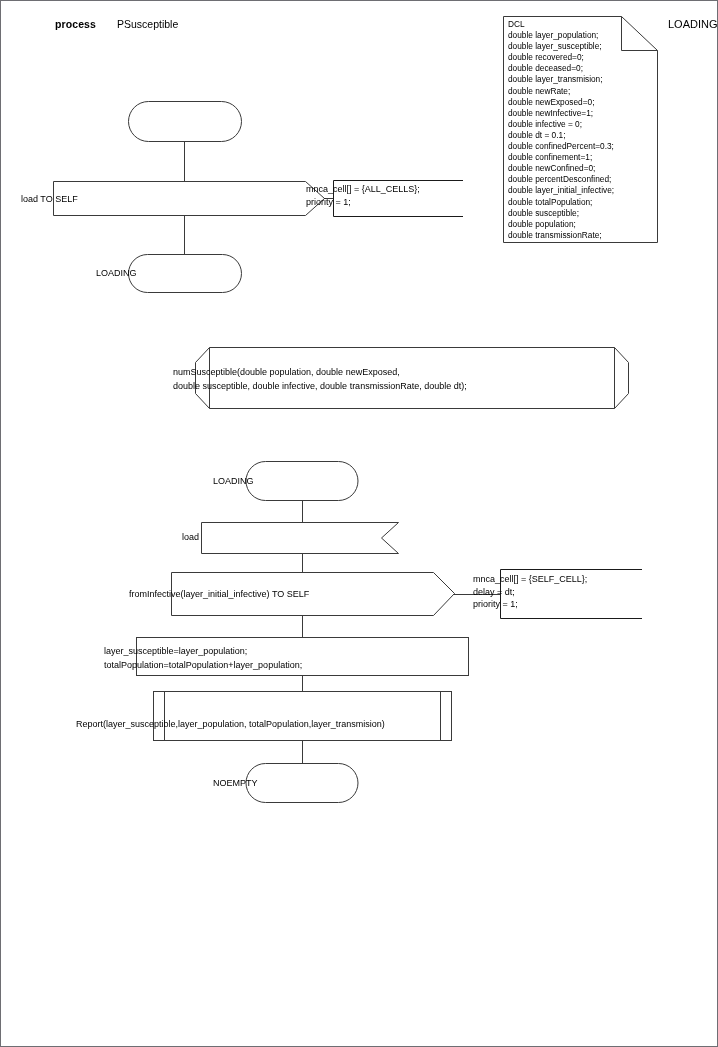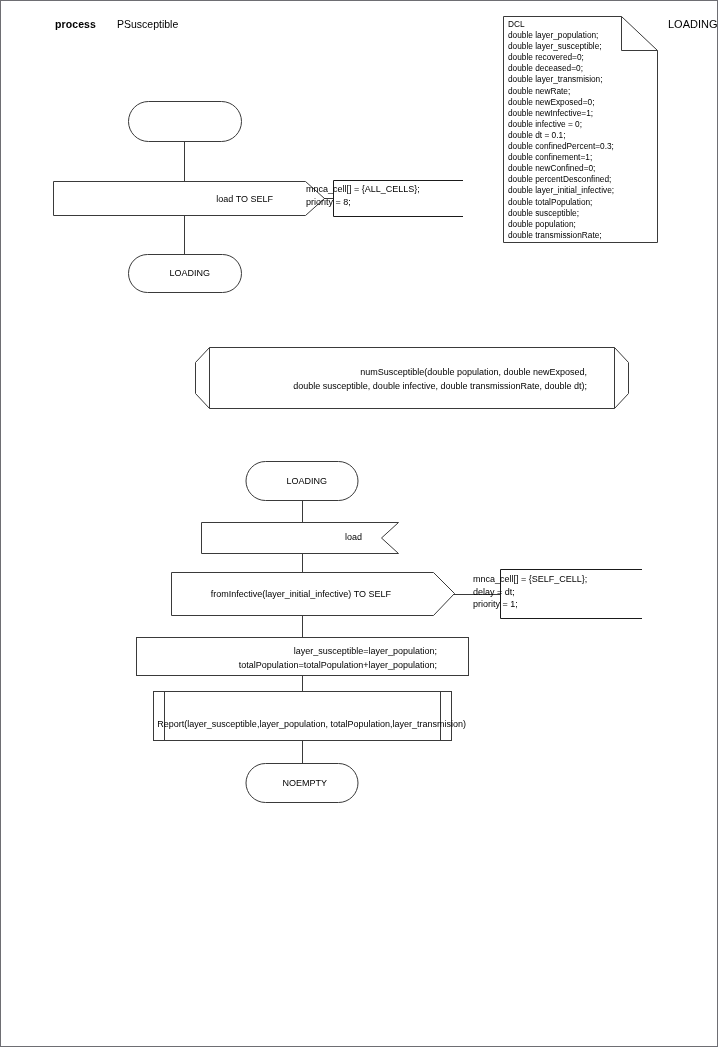--- a/index.html
+++ b/index.html
@@ -57,21 +57,21 @@
   }
 
   
   .shape { position: absolute; }
   .shape svg { display: block; }
 
   .lbl {
     position: absolute;
     font-size: 9px;
     color: #000;
-    text-align: right;
+    text-align: left;
     line-height: 12px;
     white-space: pre;
   }
   .lbl-left {
     text-align: left;
   }
 
   
   .conn {
     position: absolute;
@@ -130,21 +130,21 @@
   </div>
   <div class="lbl" style="left:20px; top:192px; width:252px;">load TO SELF</div>
 
   <div class="abs conn conn-h" style="left:291px; top:197px; width:10px;"></div>
   <div class="abs shape" style="left:300px; top:179px;">
     <svg width="130" height="37" viewBox="0 0 130 37">
       <path d="M130,0.5 L0.5,0.5 L0.5,36.5 L130,36.5" fill="#ffffff" stroke="#1a1a1a" stroke-width="1"></path>
     </svg>
   </div>
   <div class="lbl lbl-left" style="left:305px; top:182px; width:128px; line-height:12.5px;">mnca_cell[] = {ALL_CELLS};
-priority = 8;</div>
+priority = 1;</div>
 
   <div class="abs conn conn-v" style="left:151px; top:215px; height:39px;"></div>
 
   <div class="abs shape" style="left:95px; top:253px;">
     <svg width="114" height="39" viewBox="0 0 114 39">
       <path d="M19.5,0.5 L94.5,0.5 A19,19 0 0 1 94.5,38.5 L19.5,38.5 A19,19 0 0 1 19.5,0.5 Z" fill="#ffffff" stroke="#3a3a3a" stroke-width="1"></path>
     </svg>
   </div>
   <div class="lbl" style="left:95px; top:266px; width:114px;">LOADING</div>
 

